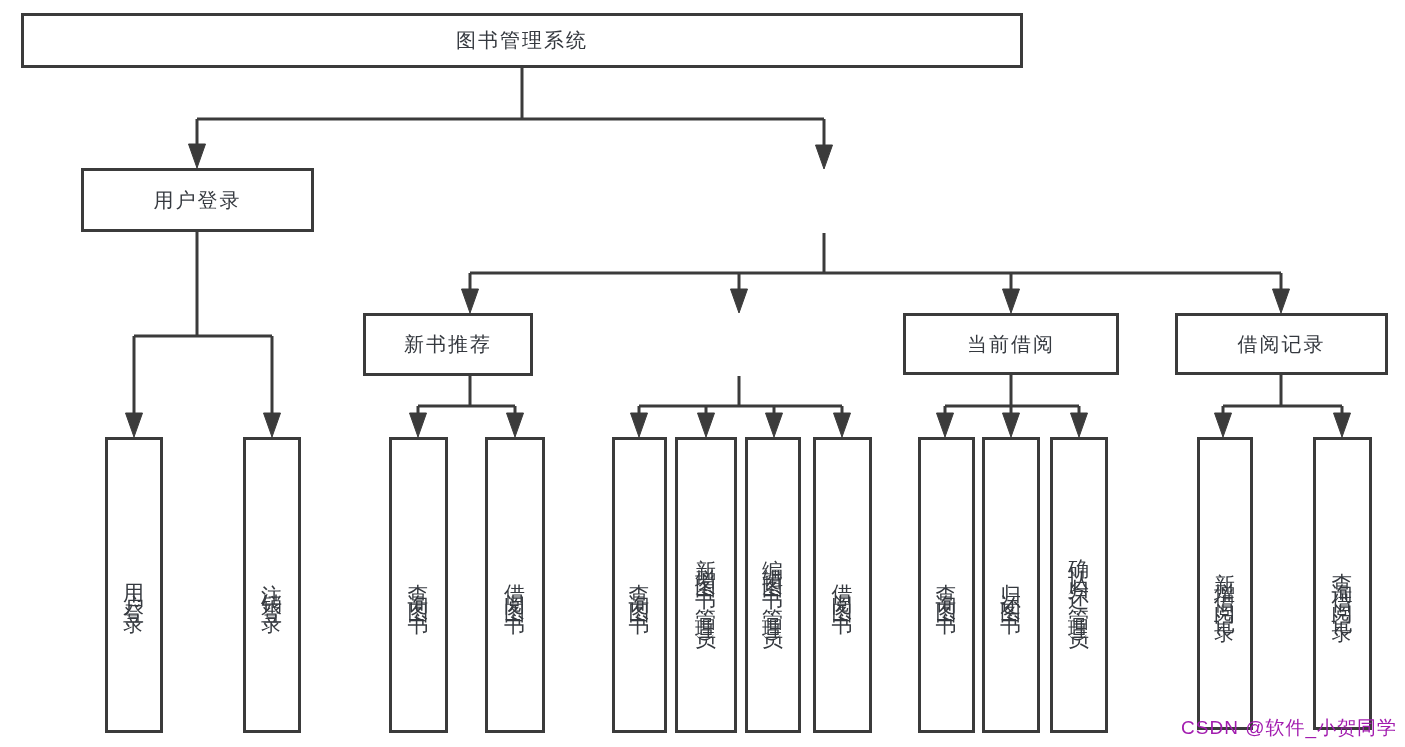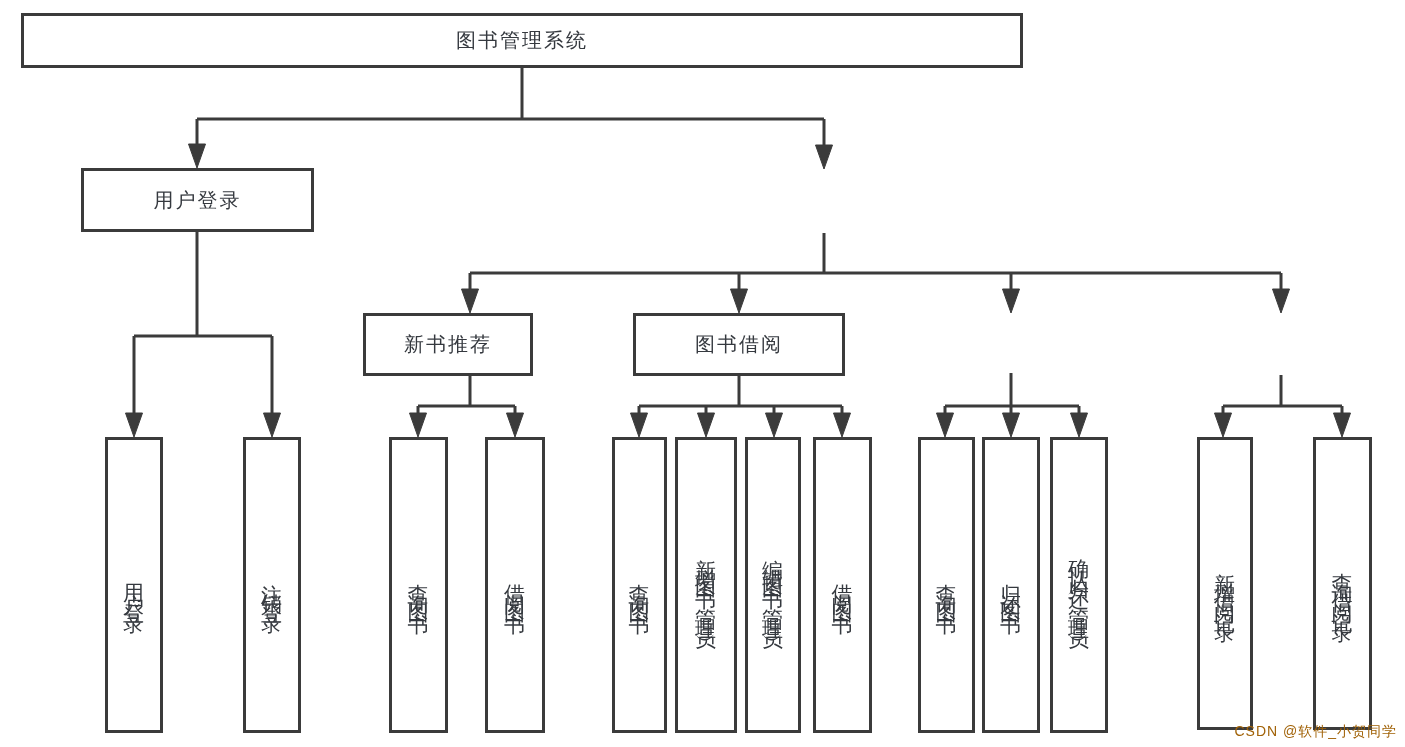--- a/index.html
+++ b/index.html
@@ -32,22 +32,22 @@
     writing-mode:vertical-rl;
     font-size:21px;
     letter-spacing:10px;
     line-height:1;
     padding-top:4px;
   }
   .watermark{
     position:absolute;
     right:8px;
     bottom:6px;
-    font-size:14px;
-    color:#a16207;
+    font-size:19px;
+    color:#a21caf;
     letter-spacing:1px;
     z-index:3;
     white-space:nowrap;
   }
 </style>
 </head>
 <body>
 
 <div id="canvas">
 
@@ -104,21 +104,22 @@
       <polygon points="1214.5,413 1231.5,413 1223,437" fill="#3b3b3b" stroke="#3b3b3b" stroke-width="1" stroke-linejoin="round"></polygon>
       <line x1="1342" y1="406" x2="1342" y2="419" stroke="#3b3b3b" stroke-width="3"></line>
       <polygon points="1333.5,413 1350.5,413 1342,437" fill="#3b3b3b" stroke="#3b3b3b" stroke-width="1" stroke-linejoin="round"></polygon>
     </svg>
 
   <div class="box hbox" style="left:21px;top:13px;width:1002px;height:55px">图书管理系统</div>
 
   <div class="box hbox" style="left:81px;top:168px;width:233px;height:64px">用户登录</div>
 
   <div class="box hbox" style="left:363px;top:313px;width:170px;height:63px">新书推荐</div>
-  <div class="box hbox" style="left:633px;top:313px;width:212px;height:63px">图书借阅</div>
+  <div class="box hbox" style="left:903px;top:313px;width:216px;height:62px">当前借阅</div>
+  <div class="box hbox" style="left:1175px;top:313px;width:213px;height:62px">借阅记录</div>
 
   <div class="box vbox" style="left:105px;top:437px;width:58px;height:296px">用户登录</div>
   <div class="box vbox" style="left:243px;top:437px;width:58px;height:296px">注销登录</div>
 
   <div class="box vbox" style="left:389px;top:437px;width:59px;height:296px">查询图书</div>
   <div class="box vbox" style="left:485px;top:437px;width:60px;height:296px">借阅图书</div>
 
   <div class="box vbox" style="left:612px;top:437px;width:55px;height:296px">查询图书</div>
   <div class="box vbox" style="left:675px;top:437px;width:62px;height:296px">新增图书（管理员）</div>
   <div class="box vbox" style="left:745px;top:437px;width:56px;height:296px">编辑图书（管理员）</div>

